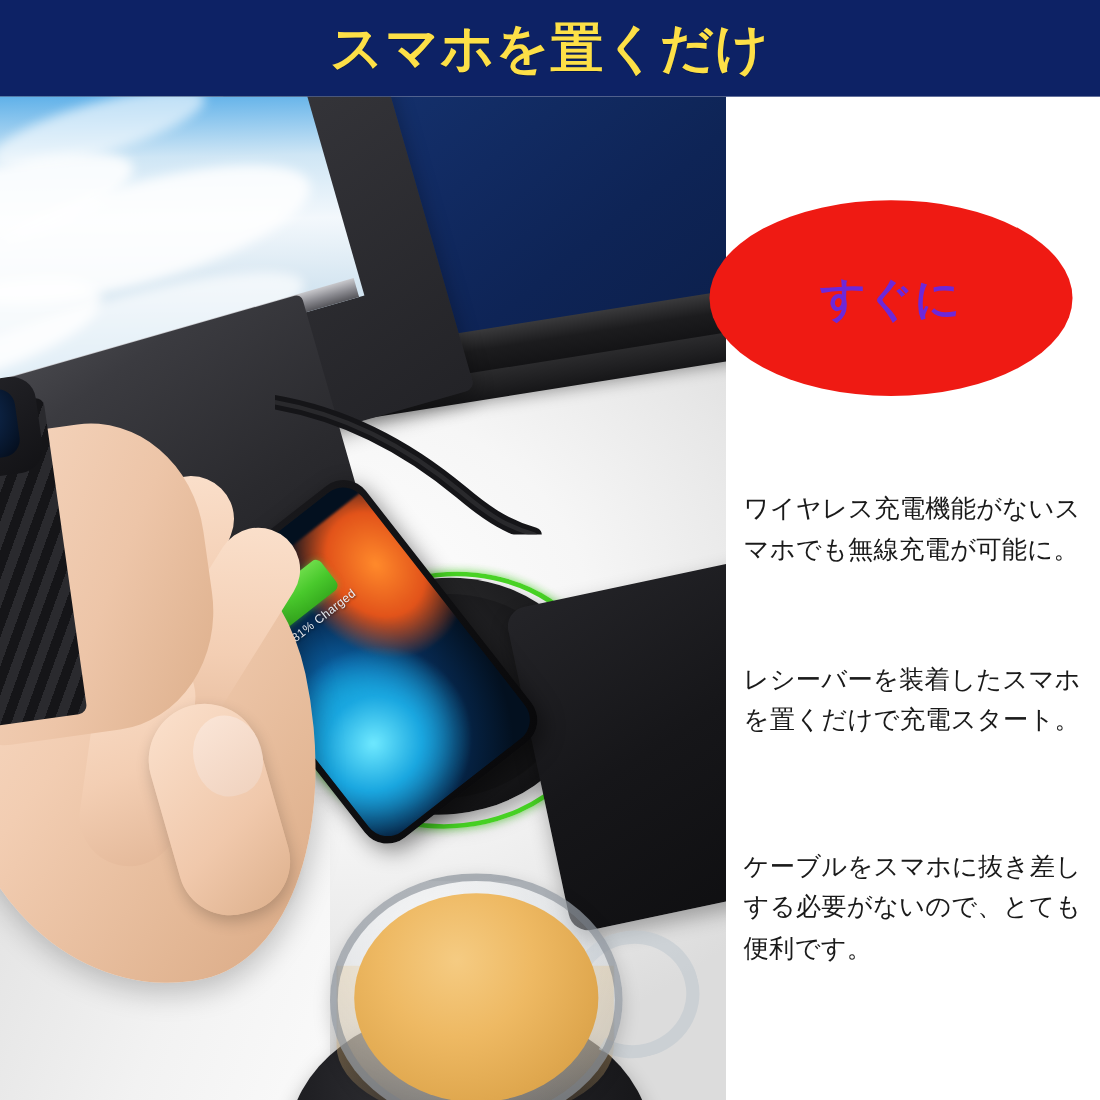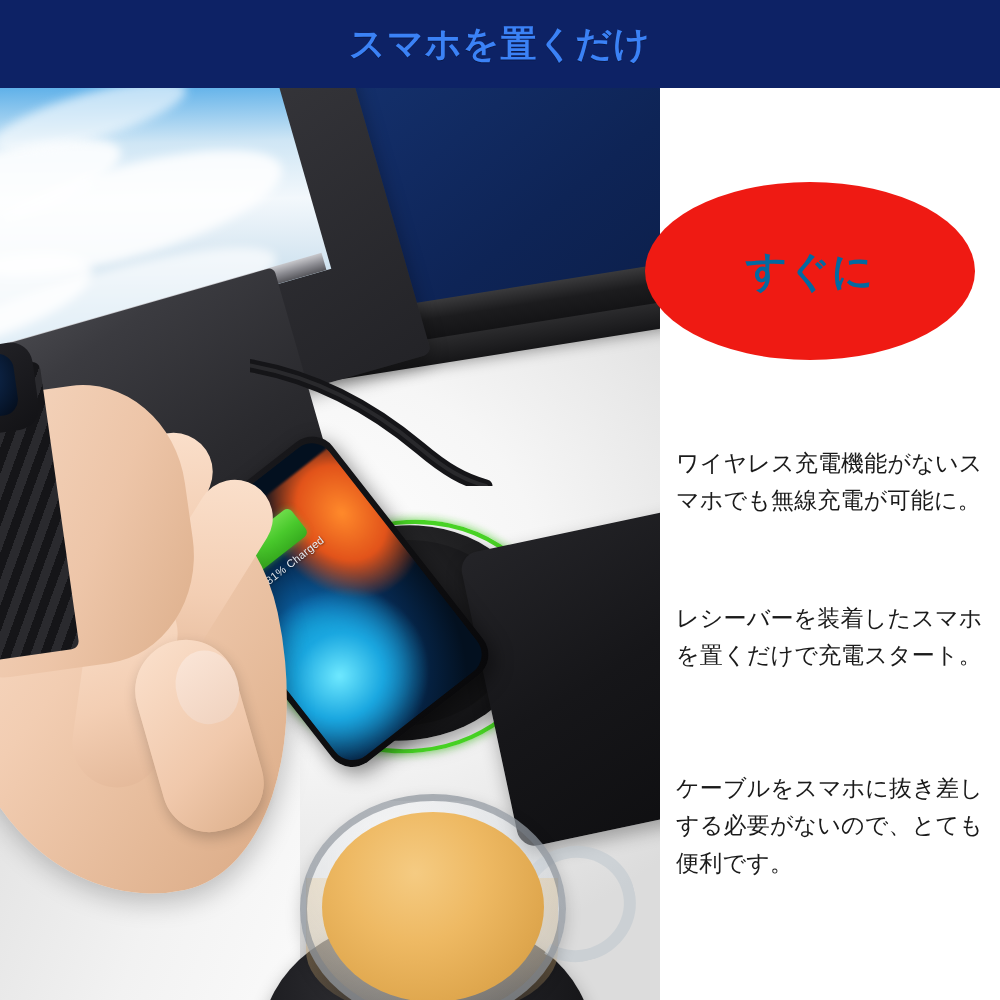--- a/index.html
+++ b/index.html
@@ -11,21 +11,21 @@
   .page{position:relative;width:1000px;height:1000px;background:#fff;}
 
   
   .header{
     position:absolute;left:0;top:0;width:1000px;height:88px;
     background:#0d2265;
   }
   .header-title{
     position:absolute;left:0;top:0;width:1000px;height:88px;
     display:flex;align-items:center;justify-content:center;
-    color:#3b82f6;font-size:36px;font-weight:bold;
+    color:#fde047;font-size:48px;font-weight:bold;
     letter-spacing:1px;line-height:1;
     font-family:"DejaVu Sans","Liberation Sans",sans-serif;
     text-shadow:0 1px 0 rgba(0,0,0,.25);
   }
 
   
   .photo{
     position:absolute;left:0;top:88px;width:660px;height:912px;
     overflow:hidden;background:#efefef;
   }
@@ -266,21 +266,21 @@
   }
   .bubble-tail{
     position:absolute;left:8px;top:108px;width:0;height:0;
     border-top:26px solid #ef1a13;
     border-left:46px solid transparent;
     transform:rotate(16deg);
   }
   .bubble-text{
     position:absolute;left:0;top:0;width:330px;height:178px;
     display:flex;flex-direction:column;align-items:center;justify-content:center;
-    color:#0369a1;font-weight:bold;font-size:41px;line-height:1.18;
+    color:#6d28d9;font-weight:bold;font-size:41px;line-height:1.18;
     font-family:"DejaVu Sans","Liberation Sans",sans-serif;
     letter-spacing:1px;
   }
 
   
   .side{
     position:absolute;left:660px;top:88px;width:340px;height:912px;
     background:#ffffff;
   }
   .para{

